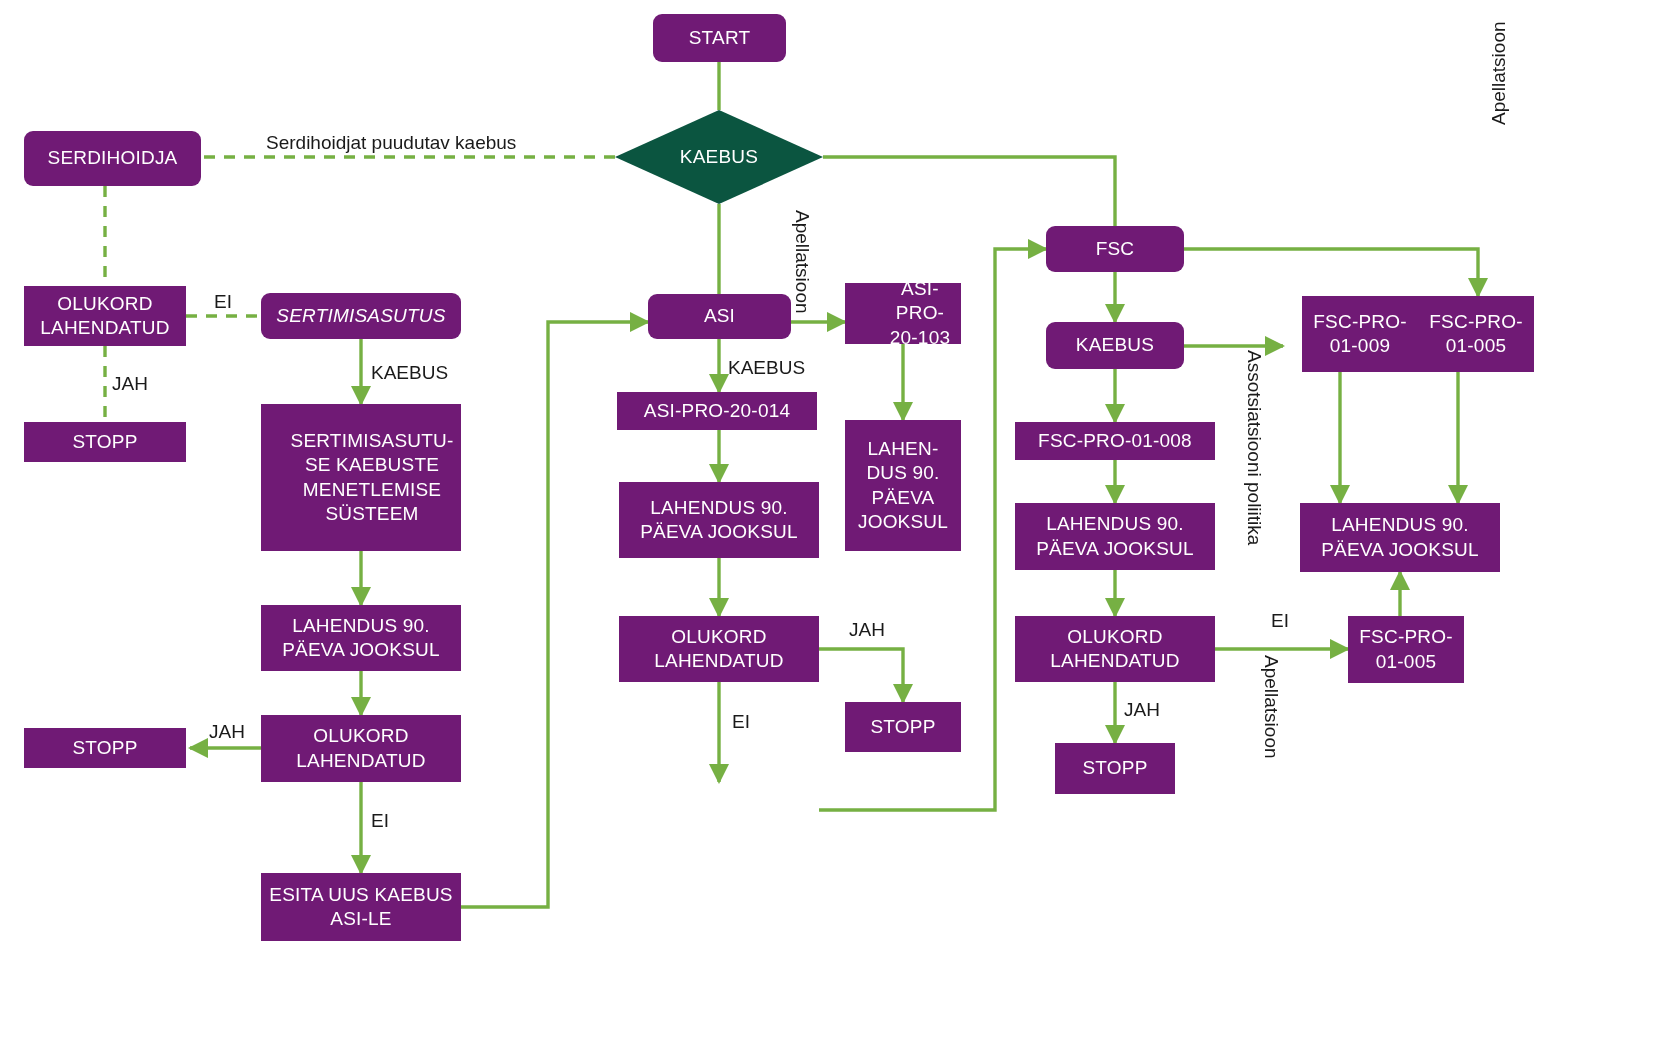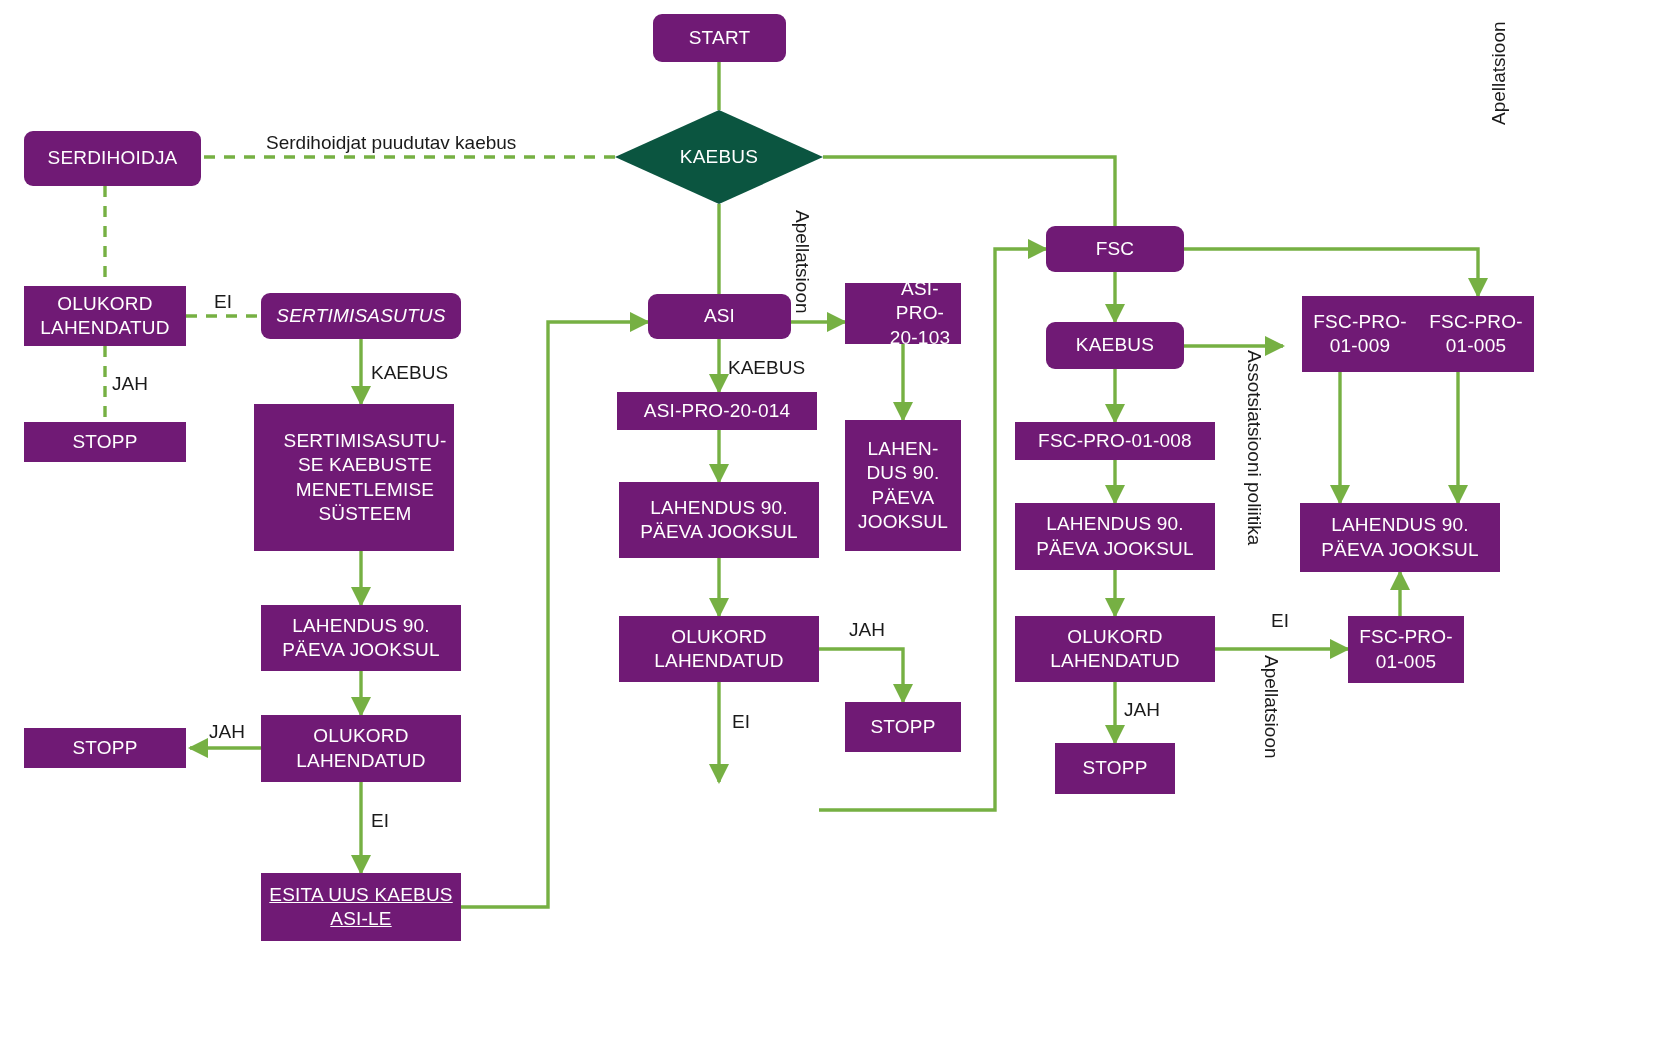--- a/index.html
+++ b/index.html
@@ -119,37 +119,37 @@
   </div>
 
   <div class="node" style="left:24px;top:422px;width:162px;height:40px;">
     <span>STOPP</span>
   </div>
 
   <div class="node round" style="left:261px;top:293px;width:200px;height:46px;font-style:italic;">
     <span>SERTIMISASUTUS</span>
   </div>
 
-  <div class="node" style="left:254px;top:404px;width:200px;height:147px;padding-left:28px;">
+  <div class="node" style="left:261px;top:404px;width:200px;height:147px;padding-left:28px;">
     <span>SERTIMISASUTU-SE KAEBUSTE MENETLEMISE SÜSTEEM</span>
   </div>
 
   <div class="node" style="left:261px;top:605px;width:200px;height:66px;">
     <span>LAHENDUS 90. PÄEVA JOOKSUL</span>
   </div>
 
   <div class="node" style="left:261px;top:715px;width:200px;height:67px;">
     <span>OLUKORD LAHENDATUD</span>
   </div>
 
   <div class="node" style="left:24px;top:728px;width:162px;height:40px;">
     <span>STOPP</span>
   </div>
 
-  <div class="node" style="left:261px;top:873px;width:200px;height:68px;text-decoration:underline;">
+  <div class="node" style="left:261px;top:873px;width:200px;height:68px;">
     <span>ESITA UUS KAEBUS ASI-LE</span>
   </div>
 
   <div class="node round" style="left:648px;top:294px;width:143px;height:45px;">
     <span>ASI</span>
   </div>
 
   <div class="node" style="left:617px;top:392px;width:200px;height:38px;">
     <span>ASI-PRO-20-014</span>
   </div>

